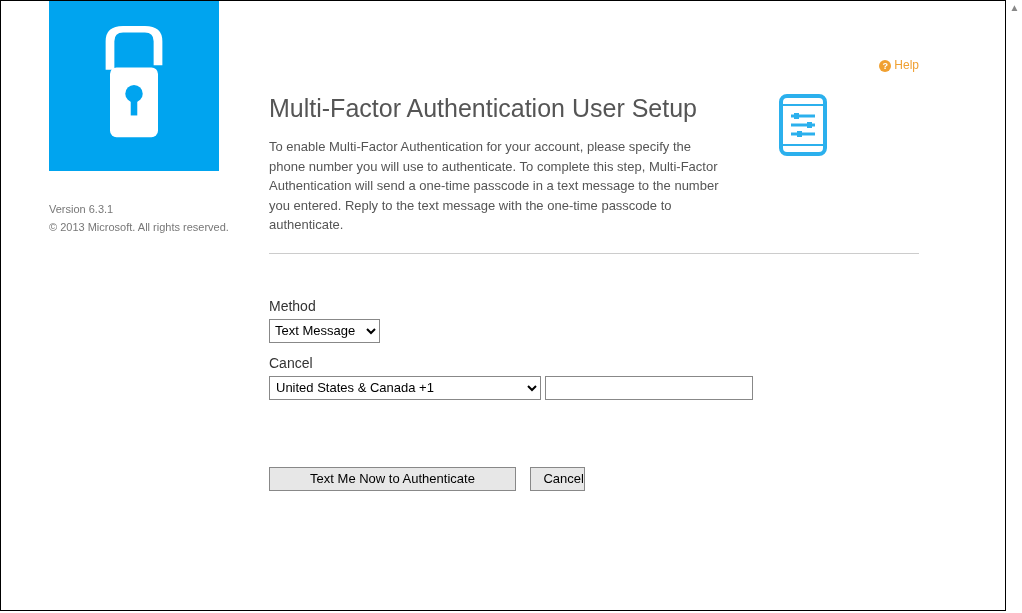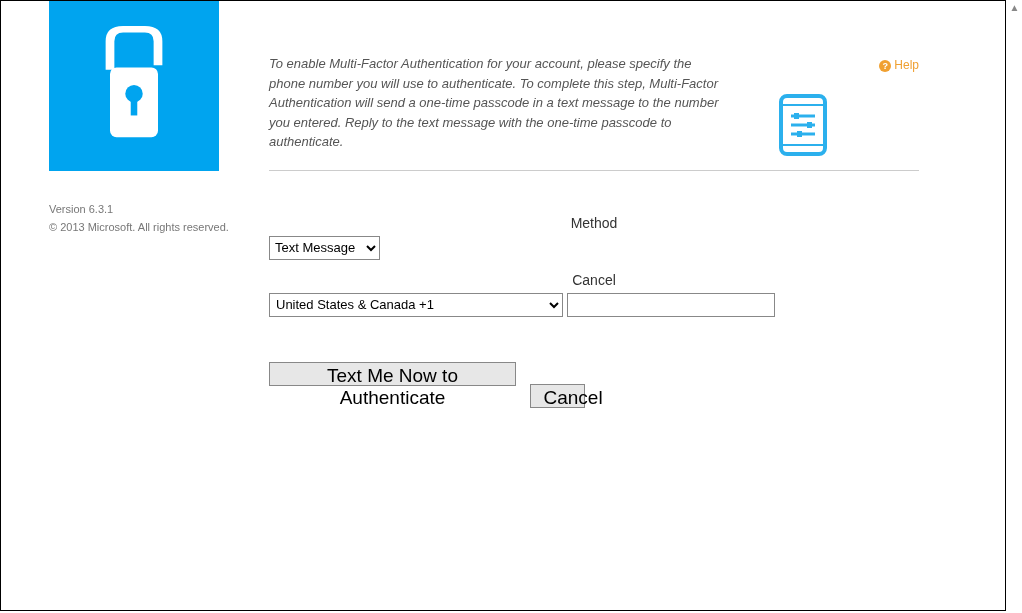--- a/index.html
+++ b/index.html
@@ -85,21 +85,20 @@
       color: #555;
       margin-top: 40px;
       margin-bottom: 14px;
     }
     .description {
       font-size: 13px;
       color: #555;
       line-height: 1.5;
       width: 460px;
       margin-bottom: 18px;
-      font-style: italic;
     }
     .section-icon {
       position: absolute;
       right: 90px;
       top: 40px;
       width: 52px;
       height: 62px;
     }
     hr.divider {
       border: none;
@@ -107,56 +106,55 @@
       margin: 0;
     }
     .form-section {
       margin-top: 44px;
     }
     .form-label {
       font-size: 14px;
       color: #333;
       margin-bottom: 5px;
       display: block;
-      text-align: center;
     }
     .method-select {
       width: 111px;
       height: 24px;
       font-size: 13px;
       padding: 1px;
       border: 1px solid #888;
       background: #fff;
     }
     .phone-row {
       margin-top: 12px;
     }
     .country-select {
-      width: 294px;
+      width: 272px;
       height: 24px;
       font-size: 13px;
       padding: 1px 2px;
       border: 1px solid #888;
       background: #fff;
       margin-right: 4px;
     }
     .phone-input {
       width: 208px;
       height: 24px;
       font-size: 13px;
       padding: 2px 4px;
       border: 1px solid #888;
       vertical-align: top;
     }
     .button-row {
       margin-top: 38px;
     }
     .btn {
       height: 24px;
-      font-size: 19px;
+      font-size: 13px;
       padding: 2px 12px;
       border: 1px solid #888;
       background: #e7e7e7;
       cursor: pointer;
       font-family: inherit;
     }
     .btn-primary {
       width: 247px;
       margin-right: 10px;
     }
@@ -210,20 +208,21 @@
         <rect x="4" y="50" width="44" height="2" fill="#2bb0ed"></rect>
         <line x1="14" y1="22" x2="38" y2="22" stroke="#2bb0ed" stroke-width="3"></line>
         <line x1="14" y1="31" x2="38" y2="31" stroke="#2bb0ed" stroke-width="3"></line>
         <line x1="14" y1="40" x2="38" y2="40" stroke="#2bb0ed" stroke-width="3"></line>
         <rect x="17" y="19" width="5" height="6" fill="#2bb0ed"></rect>
         <rect x="30" y="28" width="5" height="6" fill="#2bb0ed"></rect>
         <rect x="20" y="37" width="5" height="6" fill="#2bb0ed"></rect>
       </svg>
     </div>
 
+    <h1 class="page-title">Multi-Factor Authentication User Setup</h1>
 
     <p class="description">To enable Multi-Factor Authentication for your account, please specify the phone number you will use to authenticate. To complete this step, Multi-Factor Authentication will send a one-time passcode in a text message to the number you entered. Reply to the text message with the one-time passcode to authenticate.</p>
 
     <hr class="divider">
 
     <div class="form-section">
       <label class="form-label">Method</label>
       <select class="method-select">
         <option>Text Message</option>
       </select>

